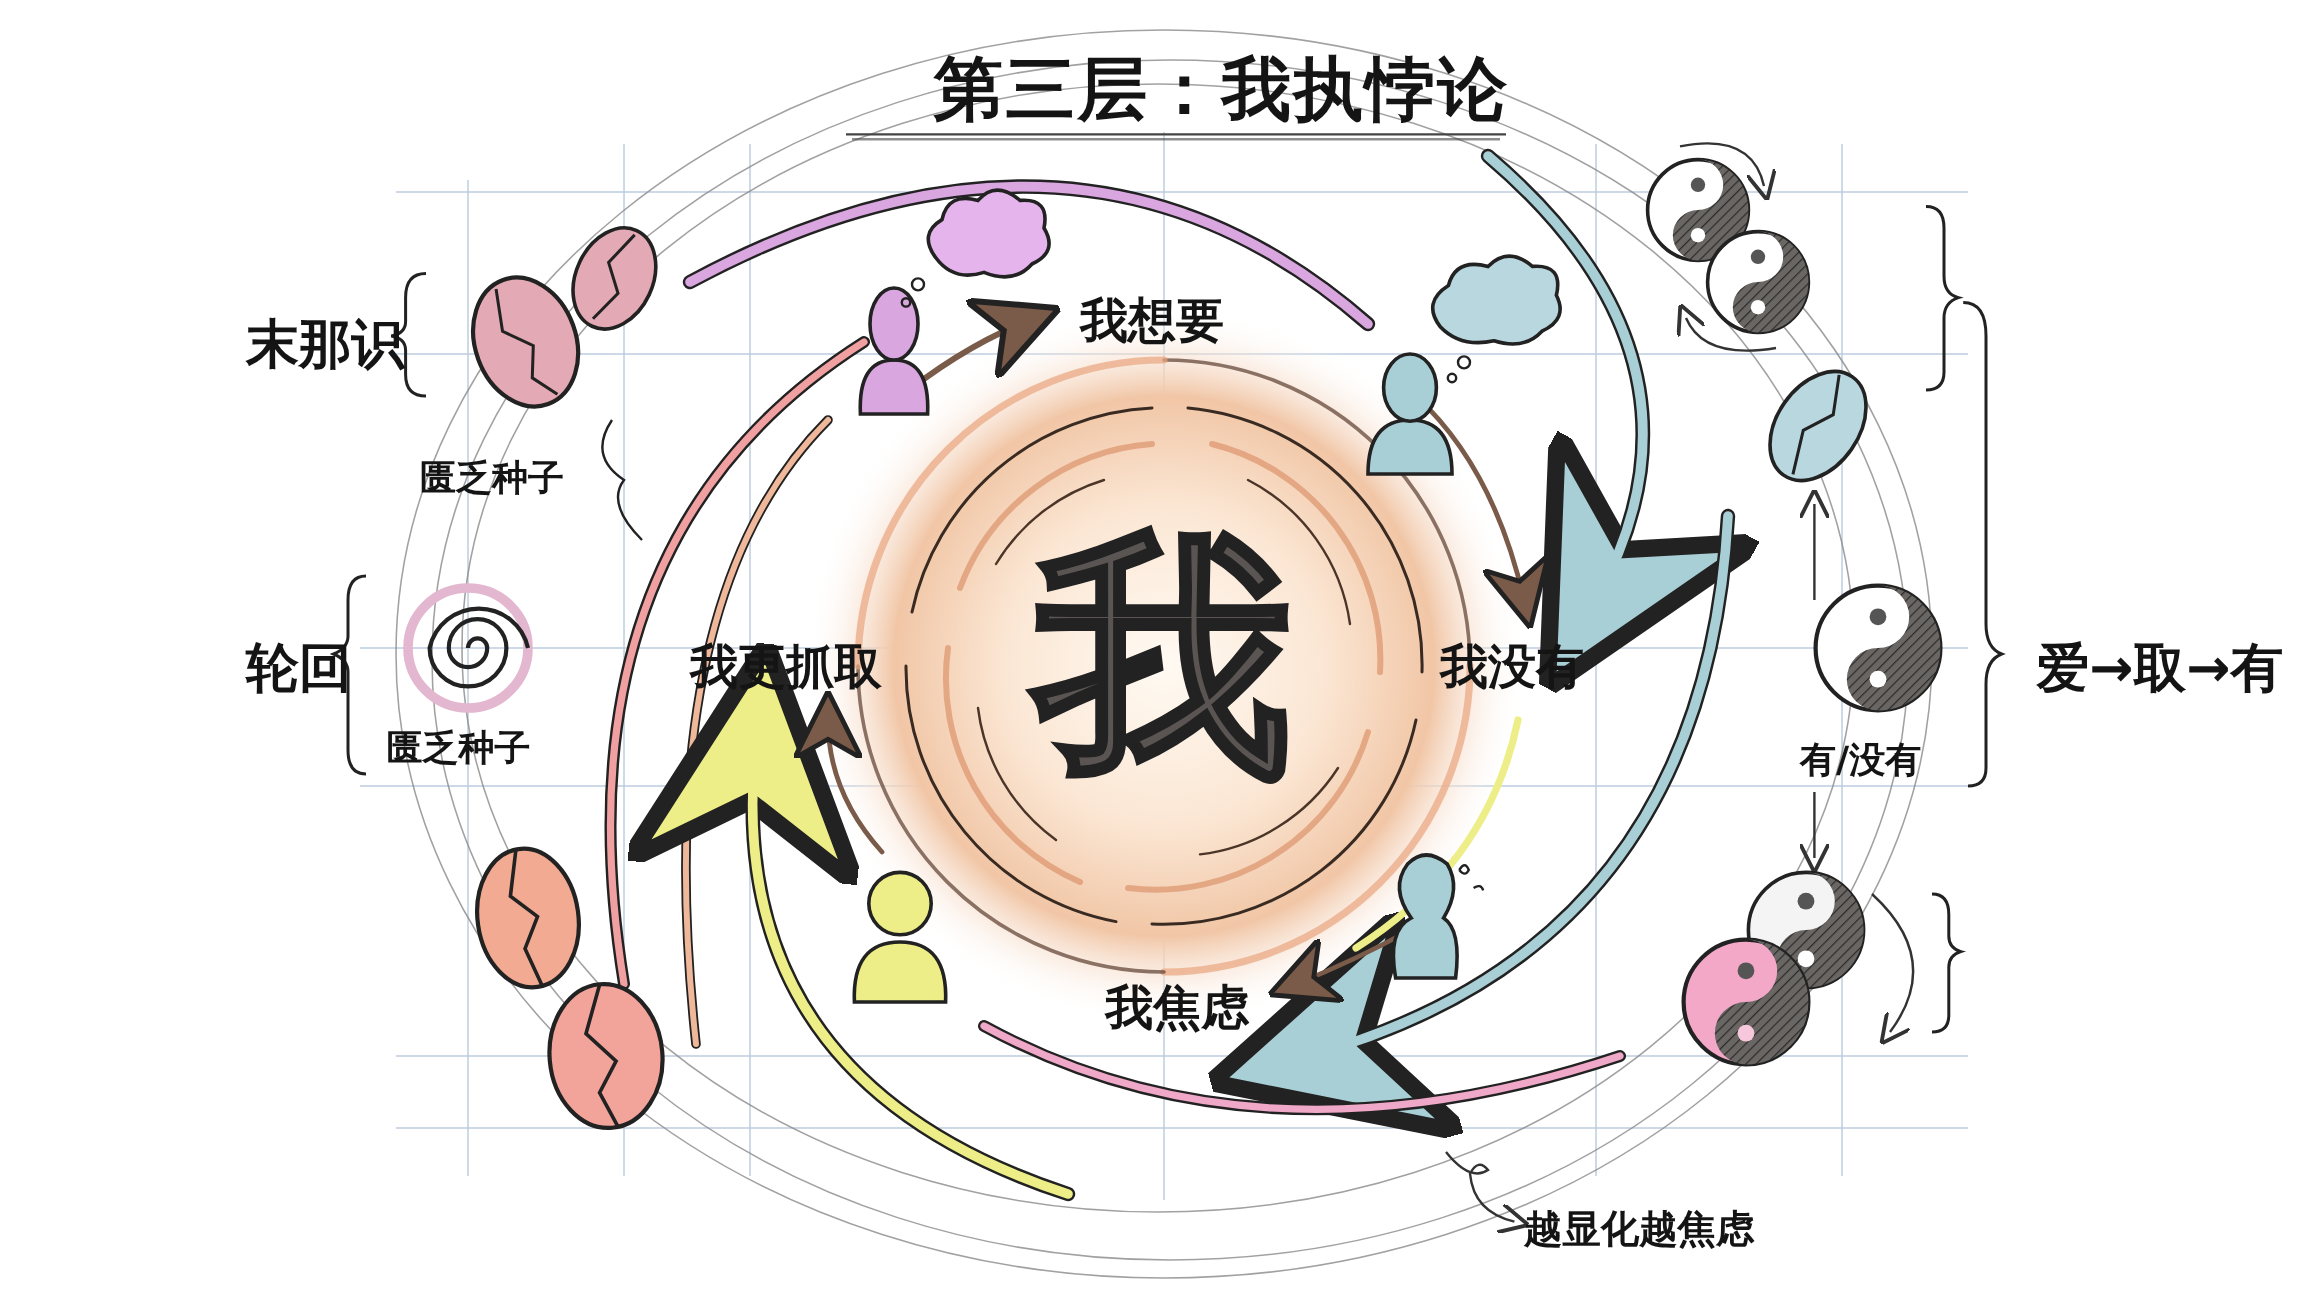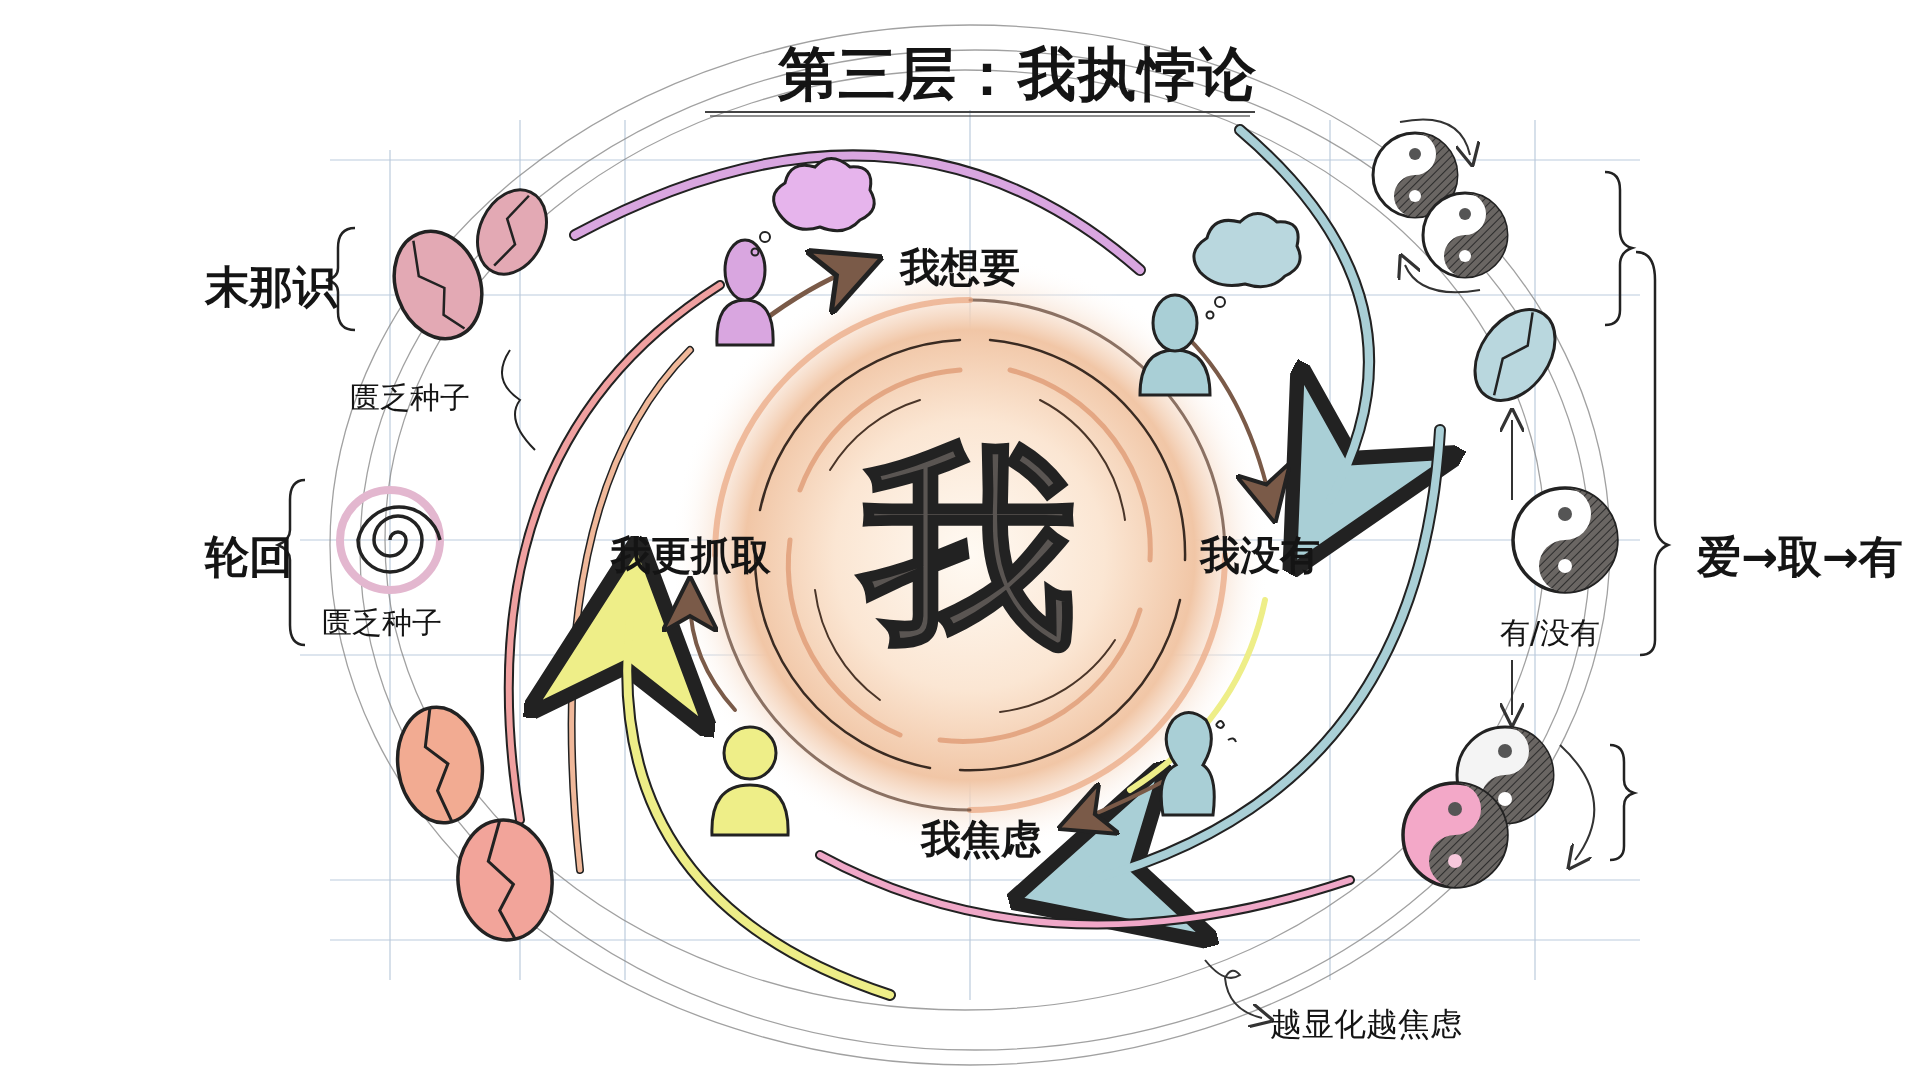--- a/index.html
+++ b/index.html
@@ -3,21 +3,21 @@
 <meta charset="utf-8">
 <style>
   html, body { margin:0; padding:0; }
   body { width:1920px; height:1080px; background:#ffffff; position:relative; overflow:hidden;
          font-family:"DejaVu Sans","Liberation Sans",sans-serif; color:#1a1a1a; }
   #canvas { position:absolute; left:0; top:0; width:1920px; height:1080px; }
   .lbl { position:absolute; white-space:nowrap; font-weight:bold; color:#141414; }
   .title { left:740px; top:36px; font-size:58px; letter-spacing:2px;margin-left:38px; }
   .node { font-size:40px; }
   .side { font-size:44px; font-weight:bold; }
-  .small { font-size:30px; font-weight:normal; }
+  .small { font-size:30px; font-weight:bold; }
   .center-char { position:absolute; left:862px; top:440px; font-size:215px; font-weight:bold;
                  color:#5a5552; -webkit-text-stroke:4px #222; line-height:1; }
 </style>
 </head>
 <body>
 
 <svg id="canvas" viewBox="0 0 1920 1080" xmlns="http://www.w3.org/2000/svg">
   <defs>
     <radialGradient id="glow" cx="50%" cy="50%" r="50%">
       <stop offset="0%" stop-color="#fffaf3"></stop>
@@ -219,21 +219,21 @@
 
   <path d="M1205 960 Q1225 985 1240 975 Q1232 965 1225 978 Q1228 1010 1262 1018" fill="none" stroke="#333" stroke-width="2" marker-end="url(#ah-thin)"></path>
 </svg>
 
 <div class="lbl title">第三层：我执悖论</div>
 <div class="center-char">我</div>
 
 <div class="lbl node" style="left:900px;top:240px;">我想要</div>
 <div class="lbl node" style="left:1200px;top:528px;text-align:center;">我没有</div>
 <div class="lbl node" style="left:905px;top:812px;margin-left:16px;">我焦虑</div>
-<div class="lbl node" style="left:575px;top:528px;margin-left:36px;">我更抓取</div>
+<div class="lbl node" style="left:575px;top:528px;">我更抓取</div>
 
 <div class="lbl side" style="left:205px;top:258px;">末那识</div>
 <div class="lbl small" style="left:350px;top:378px;">匮乏种子</div>
 <div class="lbl side" style="left:205px;top:528px;">轮回</div>
 <div class="lbl small" style="left:322px;top:603px;">匮乏种子</div>
 
 <div class="lbl small" style="left:1500px;top:613px;">有/没有</div>
 <div class="lbl side" style="left:1697px;top:528px;text-align:center;">爱→取→有</div>
 
 <div class="lbl small" style="left:1270px;top:1003px;font-size:32px;">越显化越焦虑</div>

